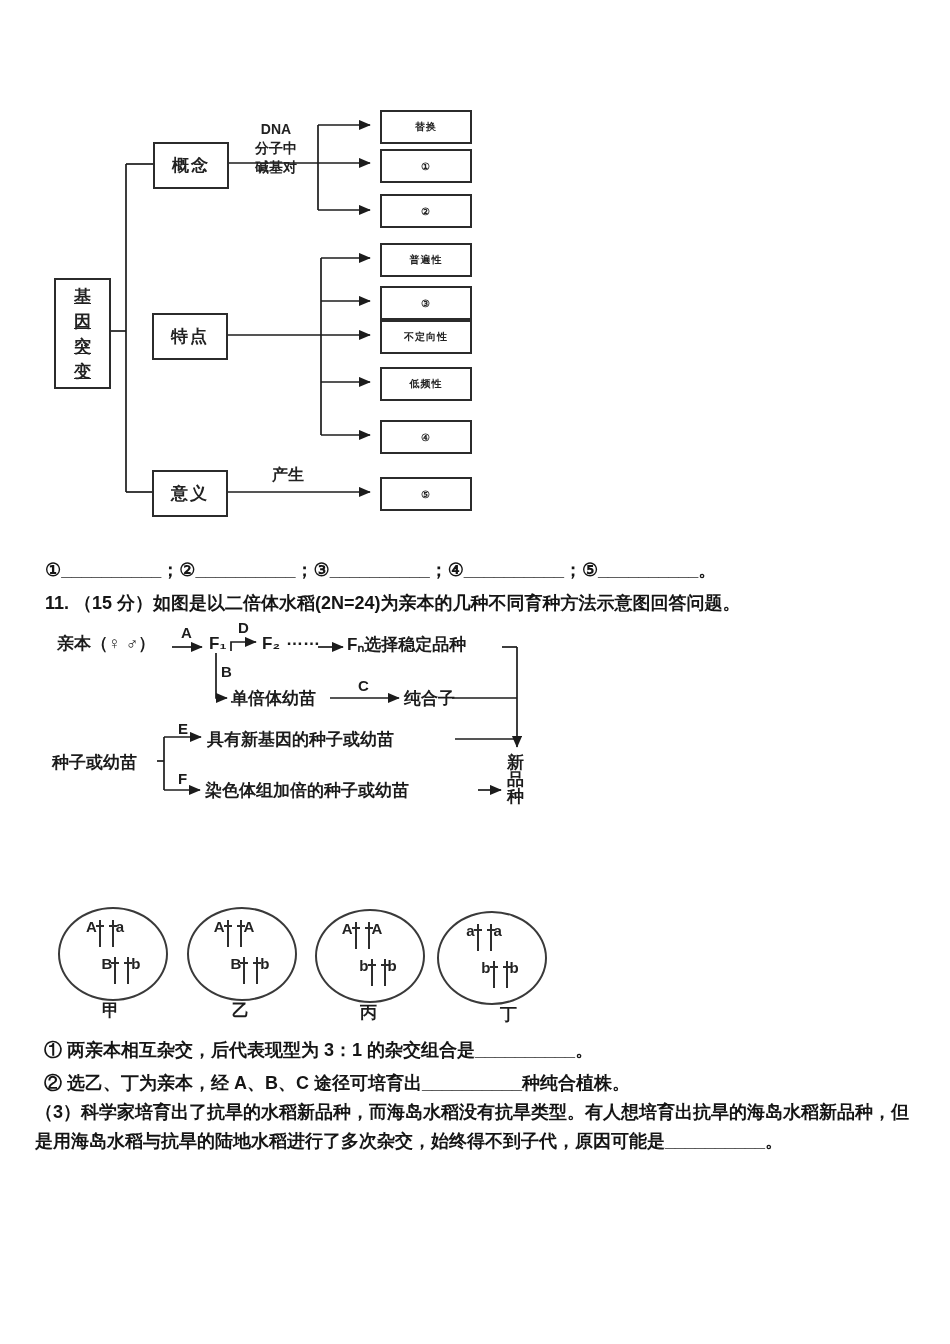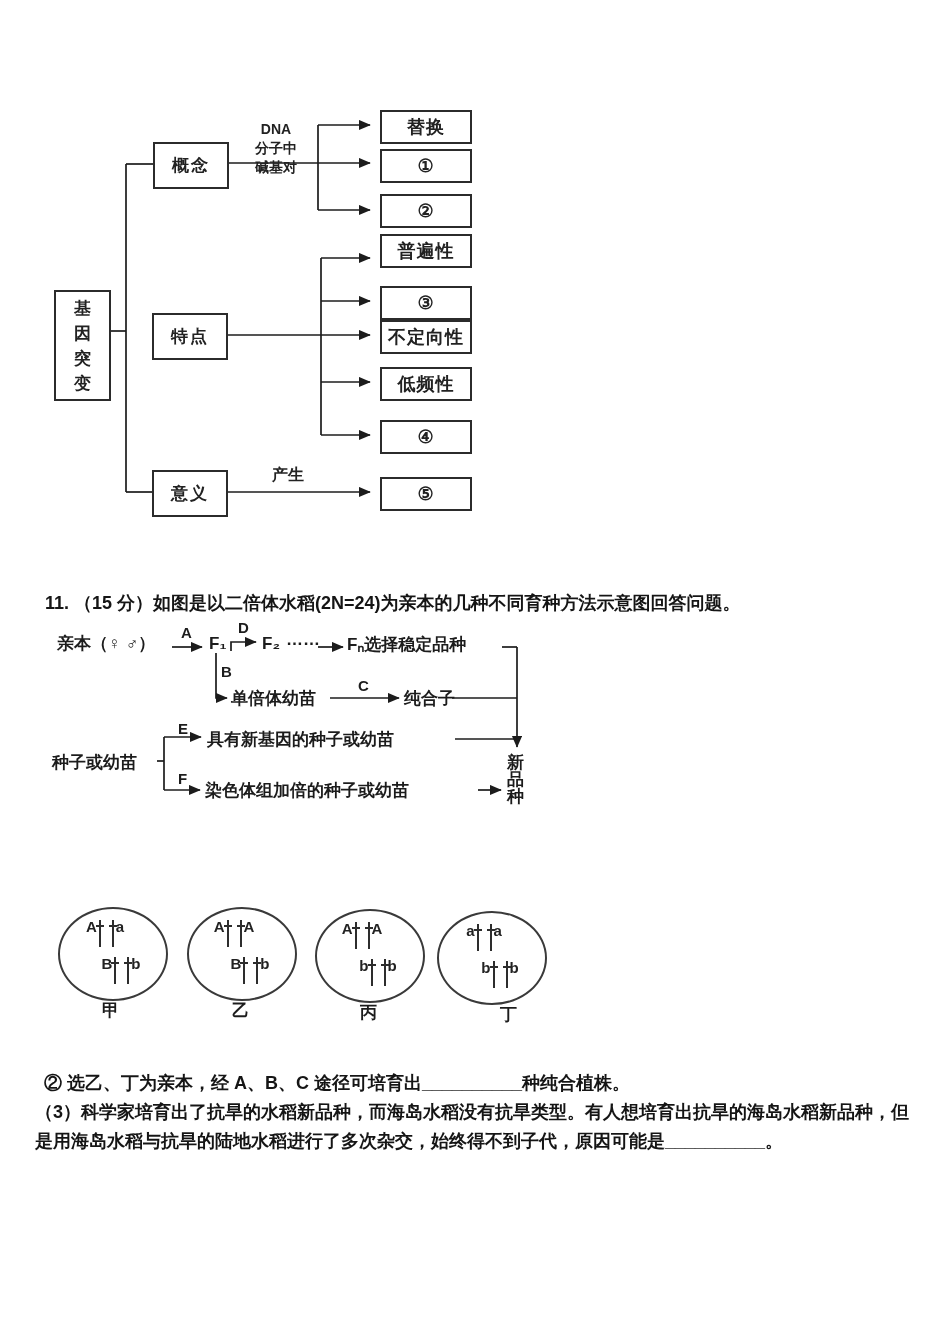--- a/index.html
+++ b/index.html
@@ -7,21 +7,21 @@
     position:relative;width:950px;height:1344px;background:#ffffff;
     font-family:"Liberation Sans",sans-serif;color:#1c1c1c;overflow:hidden;
   }
   #wires{position:absolute;left:0;top:0;width:950px;height:1344px;pointer-events:none;}
   .abs{position:absolute;}
   .box{
     position:absolute;border:2px solid #2b2b2b;background:#fff;
     display:flex;align-items:center;justify-content:center;
     font-weight:bold;color:#222;z-index:2;
   }
-  .smallbox{width:88px;height:30px;font-size:18px;letter-spacing:1px;}
+  .smallbox{width:88px;height:30px;font-size:10px;letter-spacing:1px;}
   .midbox{width:72px;height:43px;font-size:17px;letter-spacing:2px;}
   .vtext{width:19px;word-break:break-all;text-align:center;font-weight:bold;}
   .edge-label{position:absolute;text-align:center;font-weight:bold;font-size:14px;line-height:1.35;z-index:2;color:#222;}
   .flowtext{position:absolute;font-weight:bold;font-size:17px;white-space:nowrap;z-index:2;color:#1c1c1c;}
   .pathletter{position:absolute;font-weight:bold;font-size:15px;z-index:2;color:#1c1c1c;}
   .bodyline{position:absolute;font-weight:bold;font-size:18px;white-space:nowrap;z-index:2;color:#151515;}
   .wrapline{position:absolute;font-weight:bold;font-size:18px;line-height:29px;z-index:2;color:#151515;white-space:normal;}
   .cell{
     position:absolute;width:106px;height:90px;border:2px solid #3a3a3a;border-radius:50%;
     background:#fff;z-index:2;display:flex;flex-direction:column;align-items:center;justify-content:center;
@@ -80,21 +80,21 @@
       <path d="M452,698 H517"></path>
       <path d="M455,739 H517"></path>
       <path d="M157,761 H164"></path>
       <path d="M164,737 V790"></path>
       <path d="M164,737 H201" marker-end="url(#ah)"></path>
       <path d="M164,790 H200" marker-end="url(#ah)"></path>
       <path d="M478,790 H501" marker-end="url(#ah)"></path>
     </g>
   </svg>
 
-  <div class="box" style="left:54px;top:290px;width:53px;height:107px;">
+  <div class="box" style="left:54px;top:278px;width:53px;height:107px;text-decoration:underline;">
     <div class="vtext" style="font-size:17px;line-height:25px;">基因突变</div>
   </div>
 
   <div class="box midbox" style="left:153px;top:142px;">
     <span>概念</span>
   </div>
   <div class="box midbox" style="left:152px;top:313px;">
     <span>特点</span>
   </div>
   <div class="box midbox" style="left:152px;top:470px;">
@@ -111,39 +111,40 @@
   <div class="box smallbox" style="left:380px;top:110px;">
     <span>替换</span>
     </div>
   <div class="box smallbox" style="left:380px;top:149px;">
     <span>①</span>
     </div>
   <div class="box smallbox" style="left:380px;top:194px;">
     <span>②</span>
     </div>
 
-  <div class="box smallbox" style="left:380px;top:234px;align-items:center;">
+  <div class="box smallbox" style="left:380px;top:243px;align-items:center;">
     <span>普遍性</span>
     </div>
   <div class="box smallbox" style="left:380px;top:286px;">
     <span>③</span>
     </div>
   <div class="box smallbox" style="left:380px;top:320px;">
     <span>不定向性</span>
     </div>
   <div class="box smallbox" style="left:380px;top:367px;">
     <span>低频性</span>
     </div>
   <div class="box smallbox" style="left:380px;top:420px;">
     <span>④</span>
     </div>
   <div class="box smallbox" style="left:380px;top:477px;">
     <span>⑤</span>
     </div>
 
+  <div class="bodyline" style="left:45px;top:558px;">①__________；②__________；③__________；④__________；⑤__________。</div>
   <div class="bodyline" style="left:45px;top:591px;text-align:center;">11. （15 分）如图是以二倍体水稻(2N=24)为亲本的几种不同育种方法示意图回答问题。</div>
 
   <div class="flowtext" style="left:57px;top:632px;">亲本（♀ ♂）</div>
   <div class="pathletter" style="left:181px;top:624px;">A</div>
   <div class="flowtext" style="left:209px;top:634px;">F₁</div>
   <div class="pathletter" style="left:238px;top:619px;">D</div>
   <div class="flowtext" style="left:262px;top:634px;">F₂</div>
   <div class="flowtext" style="left:286px;top:630px;">……</div>
   <div class="flowtext" style="left:347px;top:632px;">Fₙ选择稳定品种</div>
   <div class="pathletter" style="left:221px;top:663px;">B</div>
@@ -213,16 +214,17 @@
       <i class="bar b2"></i>
       <span class="gene-letter">b</span>
     </div>
   </div>
 
   <div class="cell-label" style="left:102px;top:999px;">甲</div>
   <div class="cell-label" style="left:232px;top:999px;">乙</div>
   <div class="cell-label" style="left:360px;top:1001px;">丙</div>
   <div class="cell-label" style="left:500px;top:1003px;">丁</div>
 
+  <div class="bodyline" style="left:44px;top:1038px;">① 两亲本相互杂交，后代表现型为 3：1 的杂交组合是__________。</div>
   <div class="bodyline" style="left:44px;top:1071px;">② 选乙、丁为亲本，经 A、B、C 途径可培育出__________种纯合植株。</div>
   <div class="wrapline" style="left:35px;top:1098px;width:882px;">（3）科学家培育出了抗旱的水稻新品种，而海岛水稻没有抗旱类型。有人想培育出抗旱的海岛水稻新品种，但是用海岛水稻与抗旱的陆地水稻进行了多次杂交，始终得不到子代，原因可能是__________。</div>
 
 </div>
 
 </body></html>

